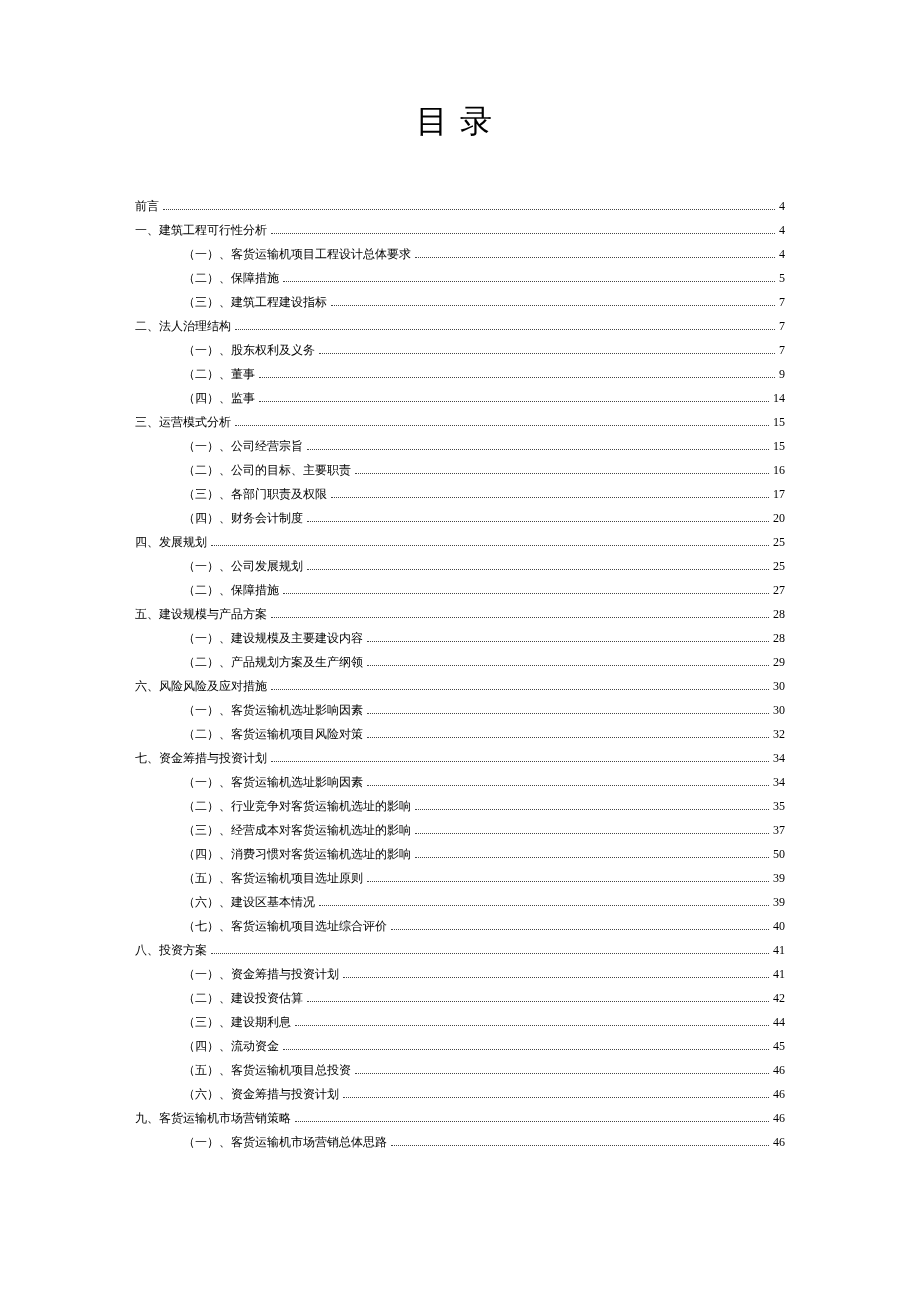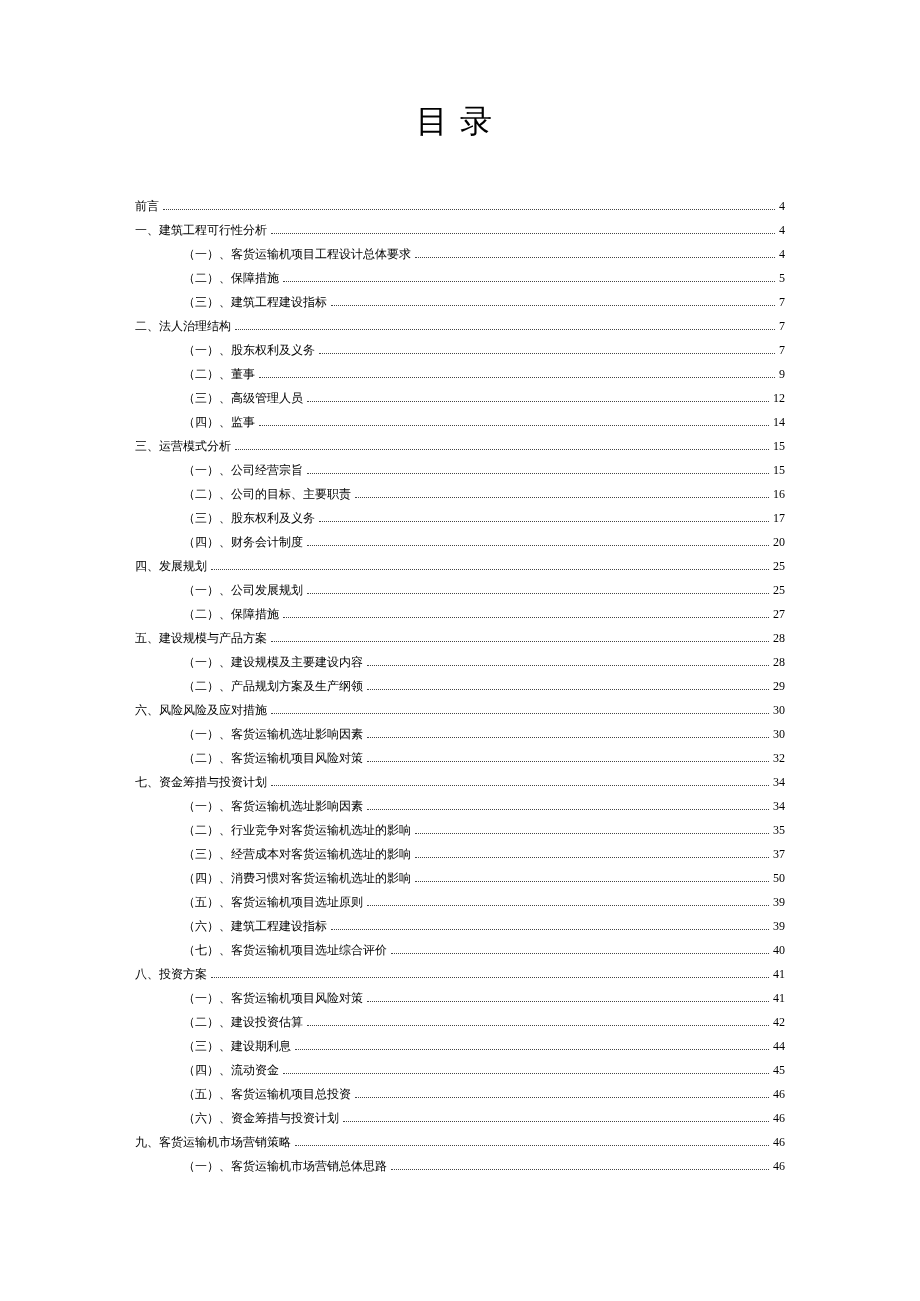--- a/index.html
+++ b/index.html
@@ -94,46 +94,41 @@
       <span class="toc-label">（一）、股东权利及义务</span>
       <span class="toc-dots"></span>
       <span class="toc-page">7</span>
     </div>
     <div class="toc-entry level-1">
       <span class="toc-label">（二）、董事</span>
       <span class="toc-dots"></span>
       <span class="toc-page">9</span>
     </div>
     <div class="toc-entry level-1">
-      <span class="toc-label">（三）、高级管理人员</span>
-      <span class="toc-dots"></span>
-      <span class="toc-page">12</span>
-    </div>
-    <div class="toc-entry level-1">
       <span class="toc-label">（四）、监事</span>
       <span class="toc-dots"></span>
       <span class="toc-page">14</span>
     </div>
     <div class="toc-entry level-0">
       <span class="toc-label">三、运营模式分析</span>
       <span class="toc-dots"></span>
       <span class="toc-page">15</span>
     </div>
     <div class="toc-entry level-1">
       <span class="toc-label">（一）、公司经营宗旨</span>
       <span class="toc-dots"></span>
       <span class="toc-page">15</span>
     </div>
     <div class="toc-entry level-1">
       <span class="toc-label">（二）、公司的目标、主要职责</span>
       <span class="toc-dots"></span>
       <span class="toc-page">16</span>
     </div>
     <div class="toc-entry level-1">
-      <span class="toc-label">（三）、股东权利及义务</span>
+      <span class="toc-label">（三）、各部门职责及权限</span>
       <span class="toc-dots"></span>
       <span class="toc-page">17</span>
     </div>
     <div class="toc-entry level-1">
       <span class="toc-label">（四）、财务会计制度</span>
       <span class="toc-dots"></span>
       <span class="toc-page">20</span>
     </div>
     <div class="toc-entry level-0">
       <span class="toc-label">四、发展规划</span>
@@ -204,36 +199,36 @@
       <span class="toc-label">（四）、消费习惯对客货运输机选址的影响</span>
       <span class="toc-dots"></span>
       <span class="toc-page">50</span>
     </div>
     <div class="toc-entry level-1">
       <span class="toc-label">（五）、客货运输机项目选址原则</span>
       <span class="toc-dots"></span>
       <span class="toc-page">39</span>
     </div>
     <div class="toc-entry level-1">
-      <span class="toc-label">（六）、建筑工程建设指标</span>
+      <span class="toc-label">（六）、建设区基本情况</span>
       <span class="toc-dots"></span>
       <span class="toc-page">39</span>
     </div>
     <div class="toc-entry level-1">
       <span class="toc-label">（七）、客货运输机项目选址综合评价</span>
       <span class="toc-dots"></span>
       <span class="toc-page">40</span>
     </div>
     <div class="toc-entry level-0">
       <span class="toc-label">八、投资方案</span>
       <span class="toc-dots"></span>
       <span class="toc-page">41</span>
     </div>
     <div class="toc-entry level-1">
-      <span class="toc-label">（一）、客货运输机项目风险对策</span>
+      <span class="toc-label">（一）、资金筹措与投资计划</span>
       <span class="toc-dots"></span>
       <span class="toc-page">41</span>
     </div>
     <div class="toc-entry level-1">
       <span class="toc-label">（二）、建设投资估算</span>
       <span class="toc-dots"></span>
       <span class="toc-page">42</span>
     </div>
     <div class="toc-entry level-1">
       <span class="toc-label">（三）、建设期利息</span>

